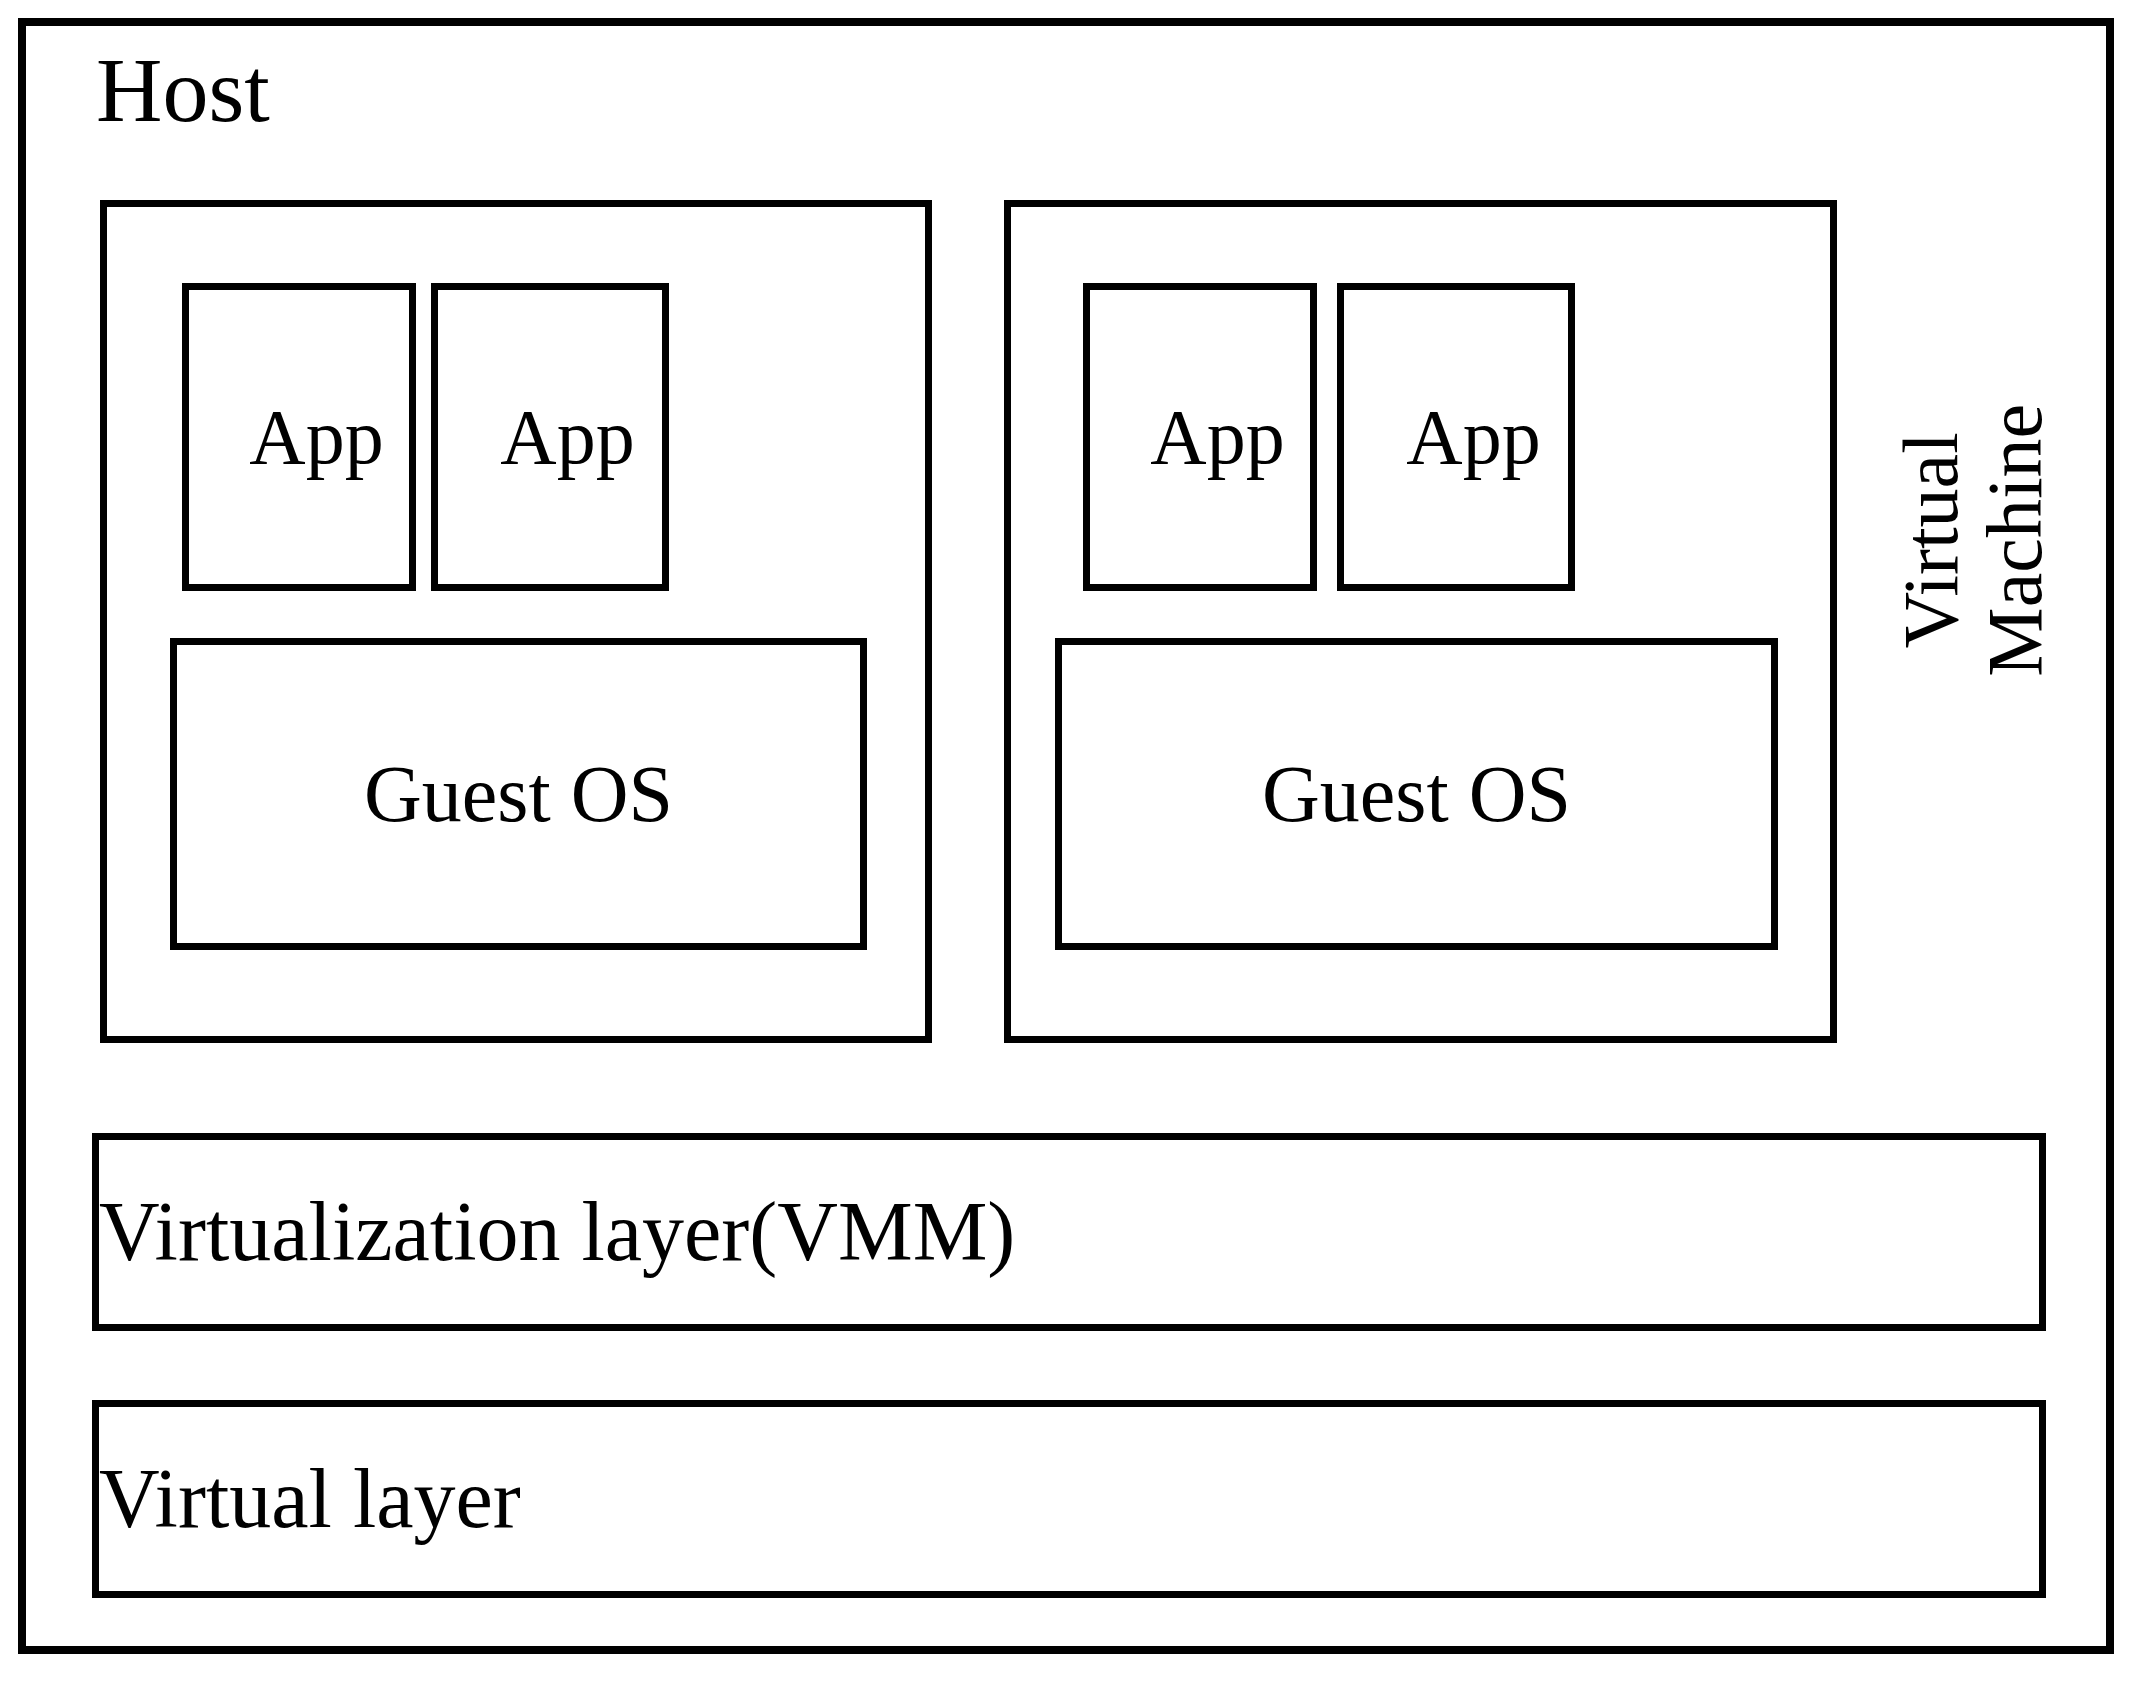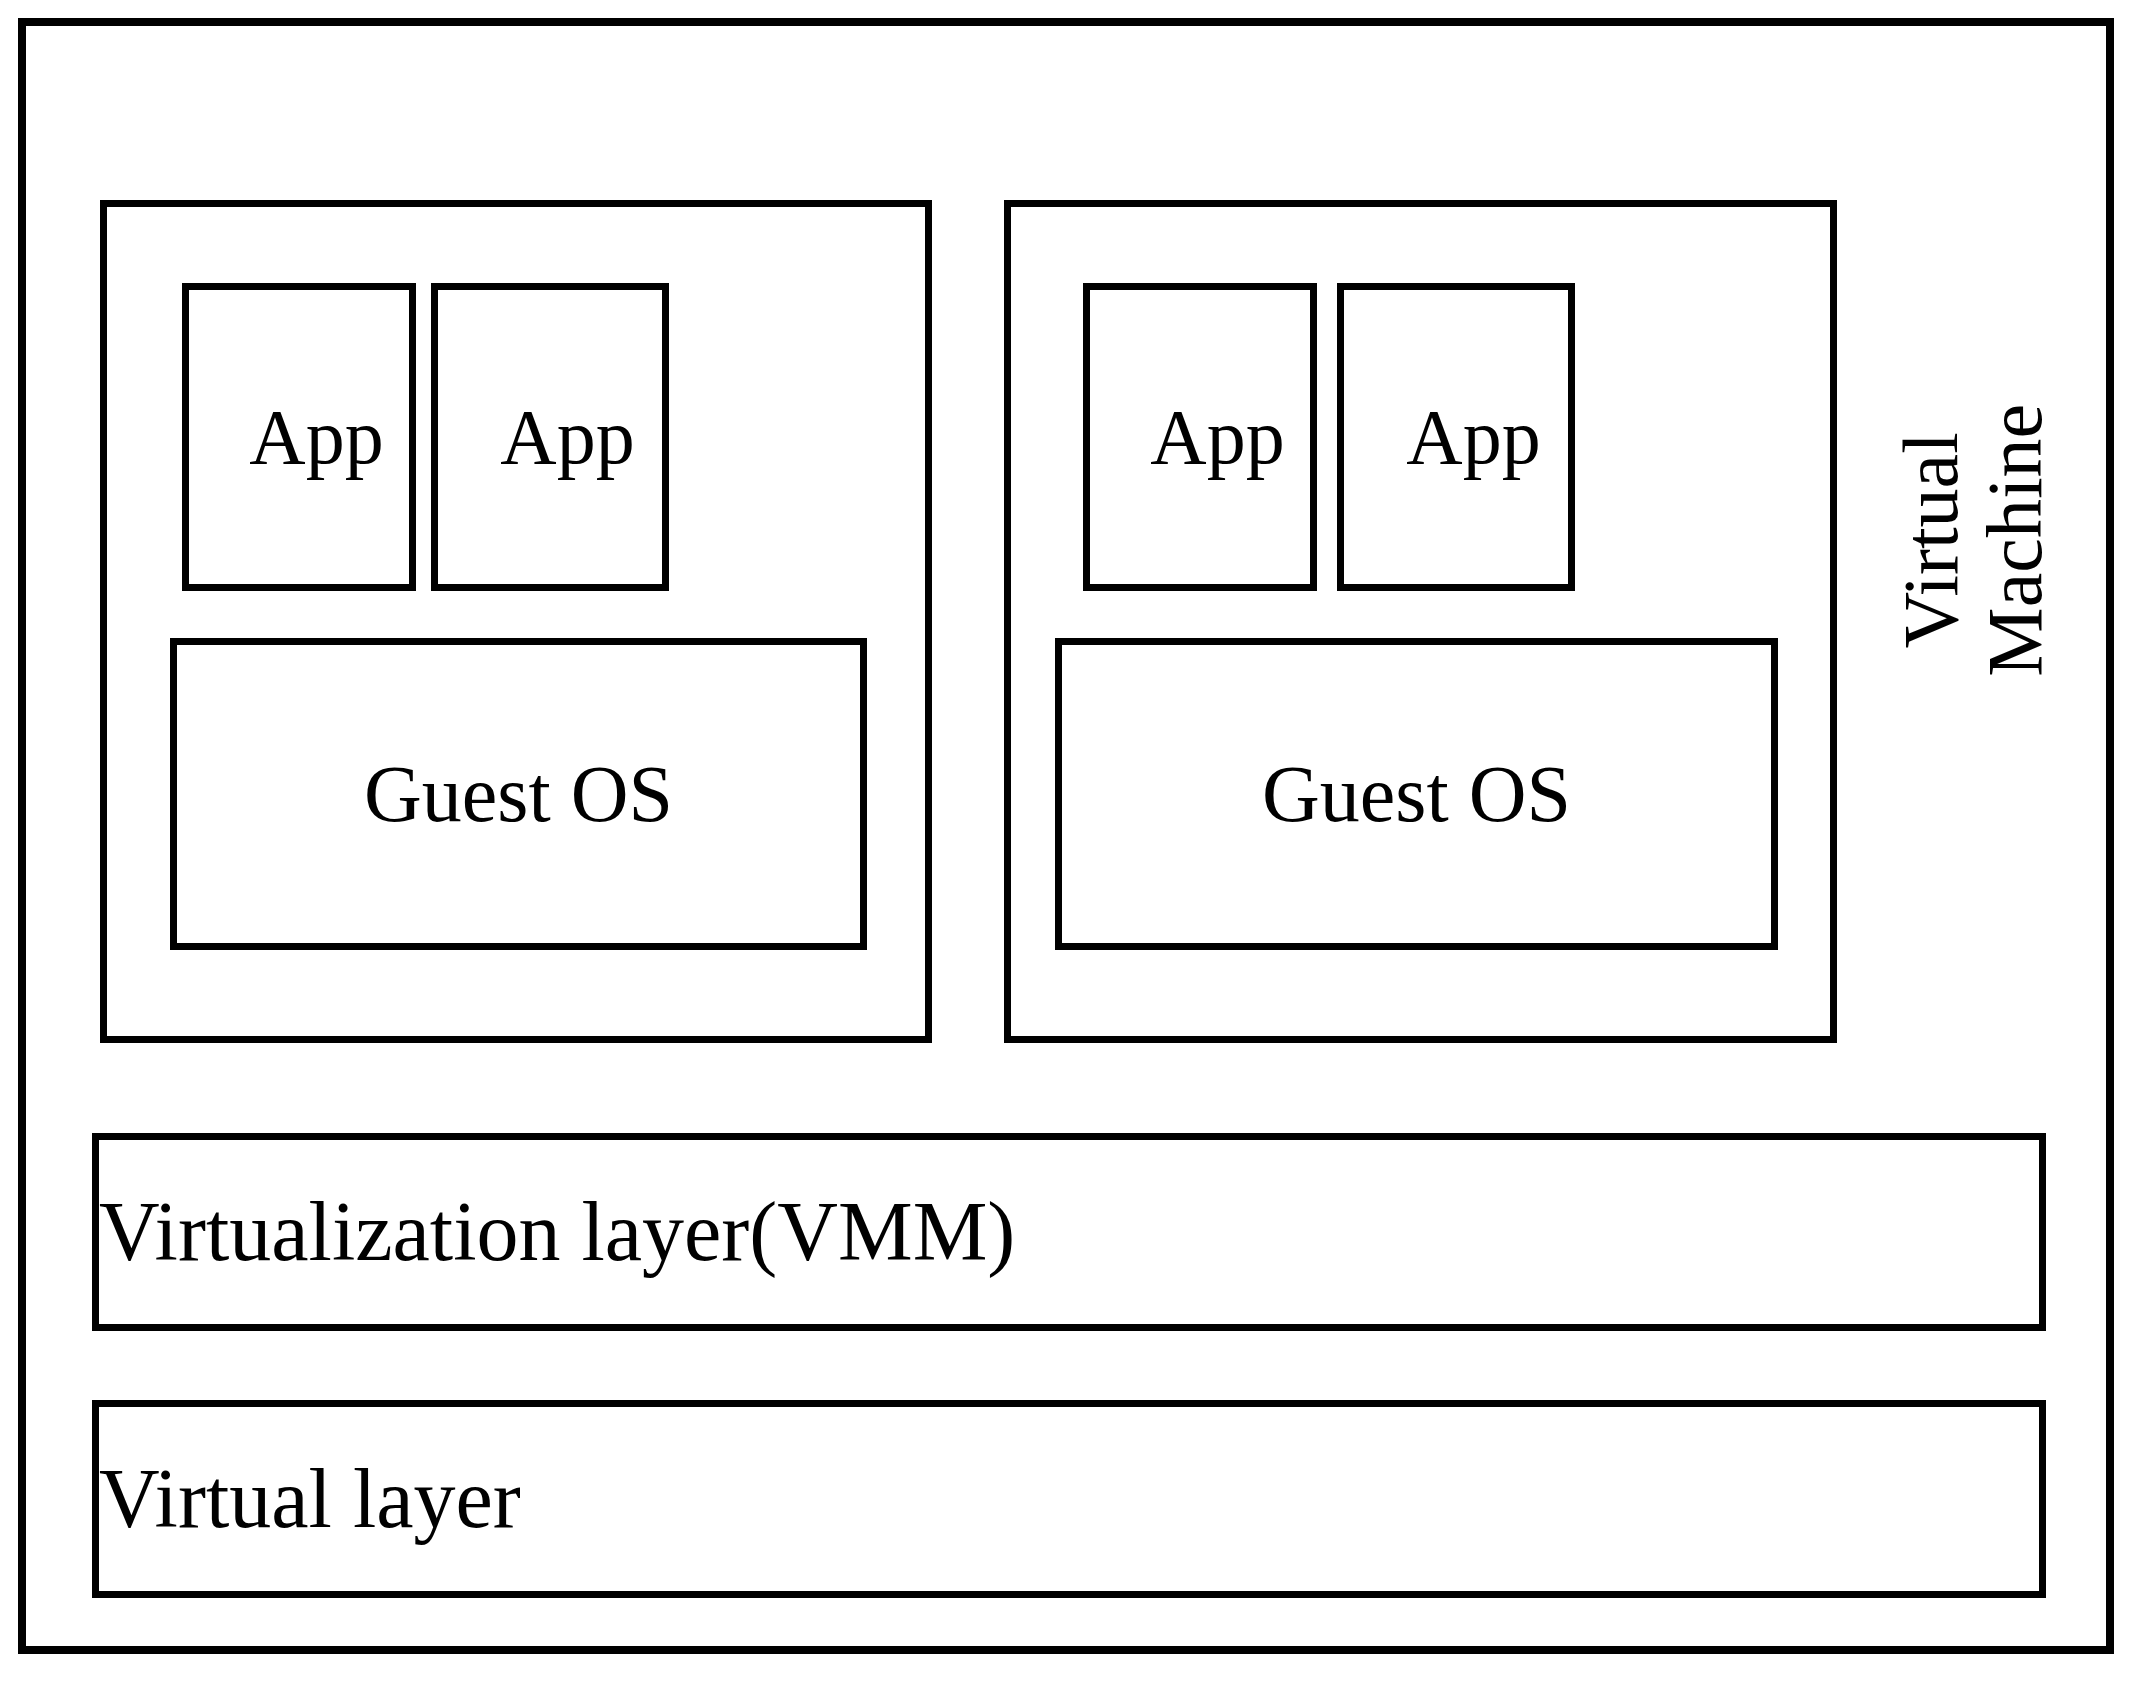--- a/index.html
+++ b/index.html
@@ -137,20 +137,21 @@
   #vmm-layer  { left: 92px; top: 1133px; width: 1954px; height: 198px; }
   #hw-layer   { left: 92px; top: 1400px; width: 1954px; height: 198px; }
 </style>
 </head>
 <body>
 
 <div id="canvas">
 
   <div class="box outer" id="host-frame"></div>
 
+  <div class="label" id="host-title">Host</div>
 
   <div class="box vm-container" id="vm-1"></div>
 
   <div class="box app-box" id="vm1-app1">
     <span class="app-text">App</span>
   </div>
   <div class="box app-box" id="vm1-app2">
     <span class="app-text">App</span>
   </div>
 

